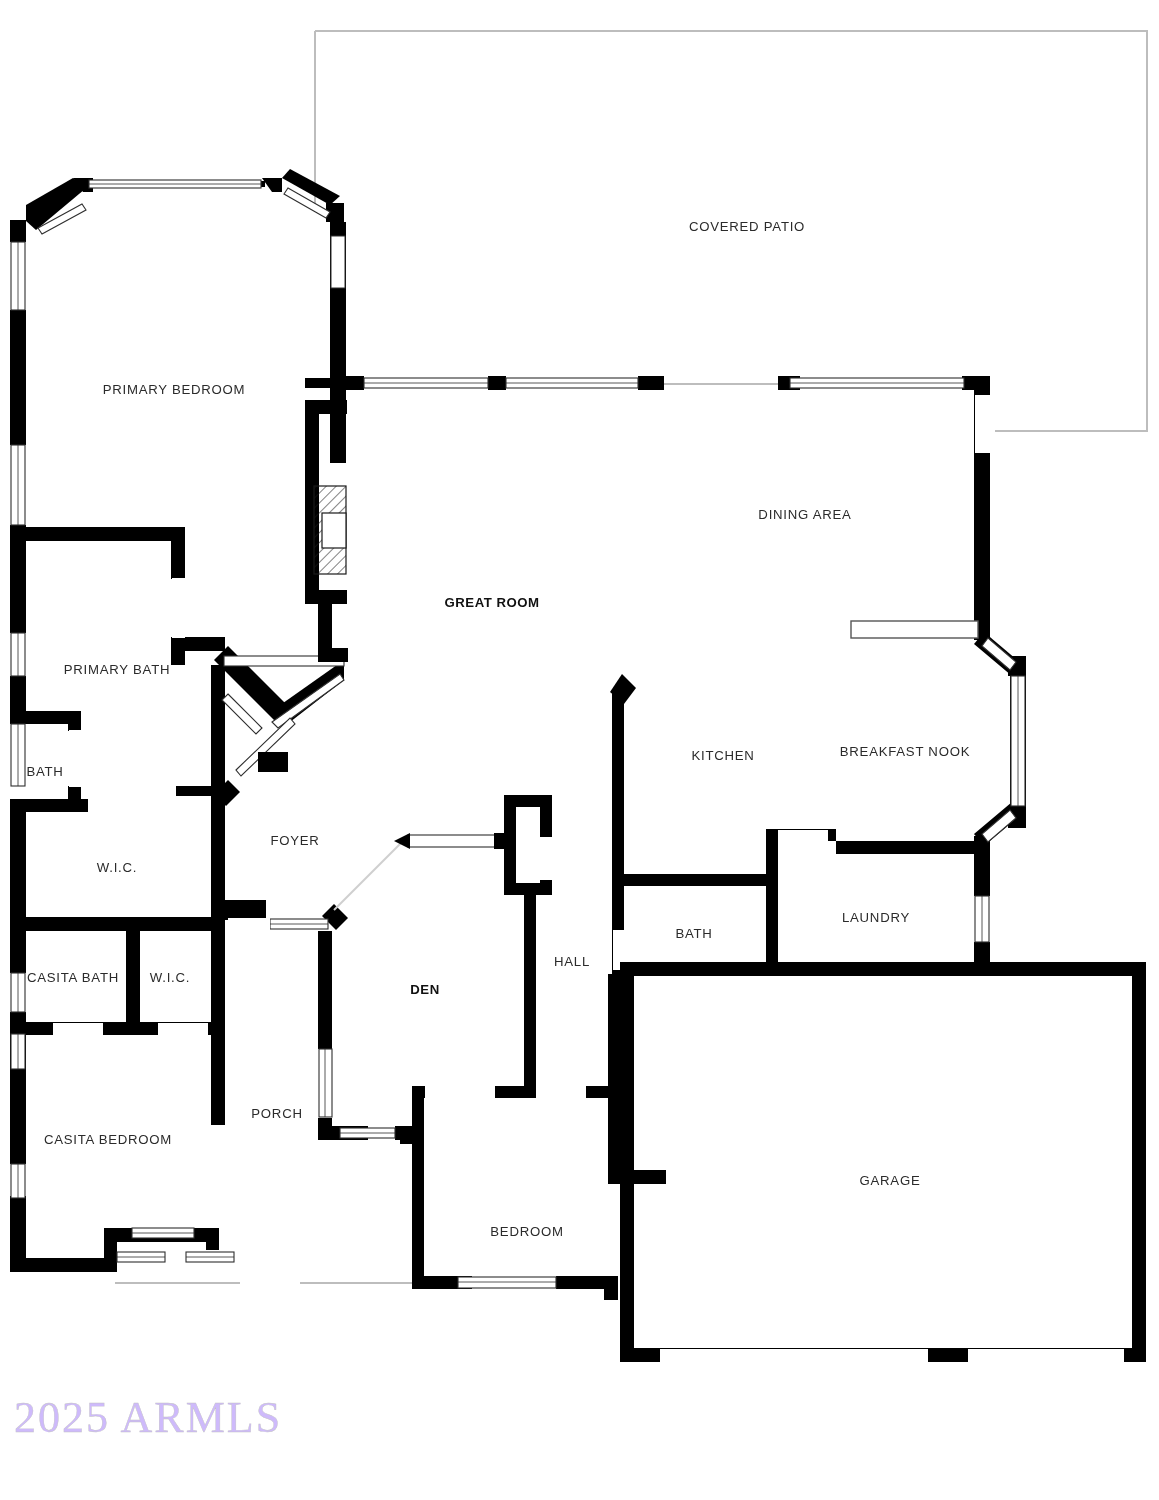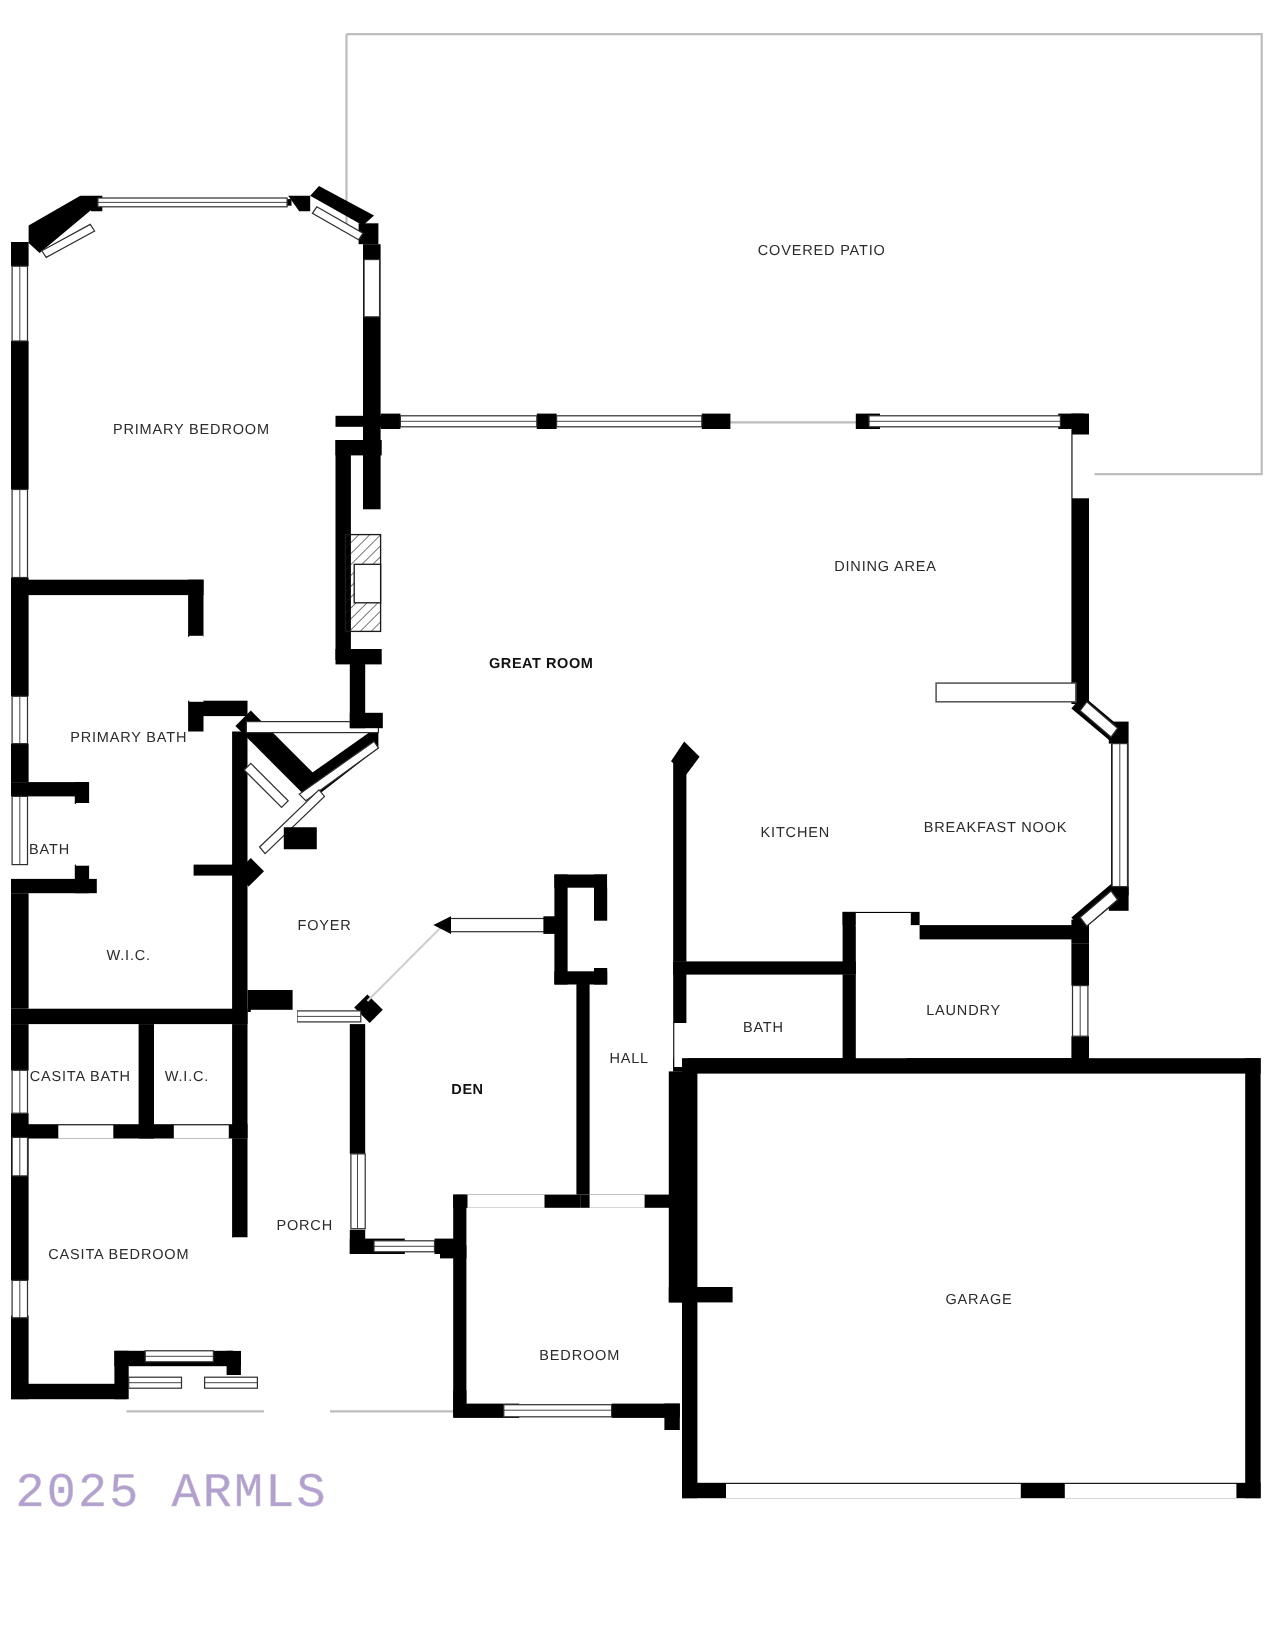--- a/index.html
+++ b/index.html
@@ -36,25 +36,25 @@
     dominant-baseline: middle;
   }
   .room-label.bold {
     font-weight: bold;
     fill: #111111;
     letter-spacing: 0.5px;
   }
   .watermark {
     position: absolute;
     left: 14px;
-    top: 1333px;
-    font-family: Liberation Mono, monospace;
+    top: 1392px;
+    font-family: Liberation Serif, serif;
     font-size: 44px;
     letter-spacing: 2px;
-    color: #4c1d95;
+    color: #8b5cf6;
     opacity: 0.42;
     white-space: nowrap;
     -webkit-text-stroke: 0.4px #6e6e6e;
   }
 </style>
 </head>
 <body>
 
 <div id="plan-root">
 <svg id="floorplan" viewBox="0 0 1159 1500" xmlns="http://www.w3.org/2000/svg">

